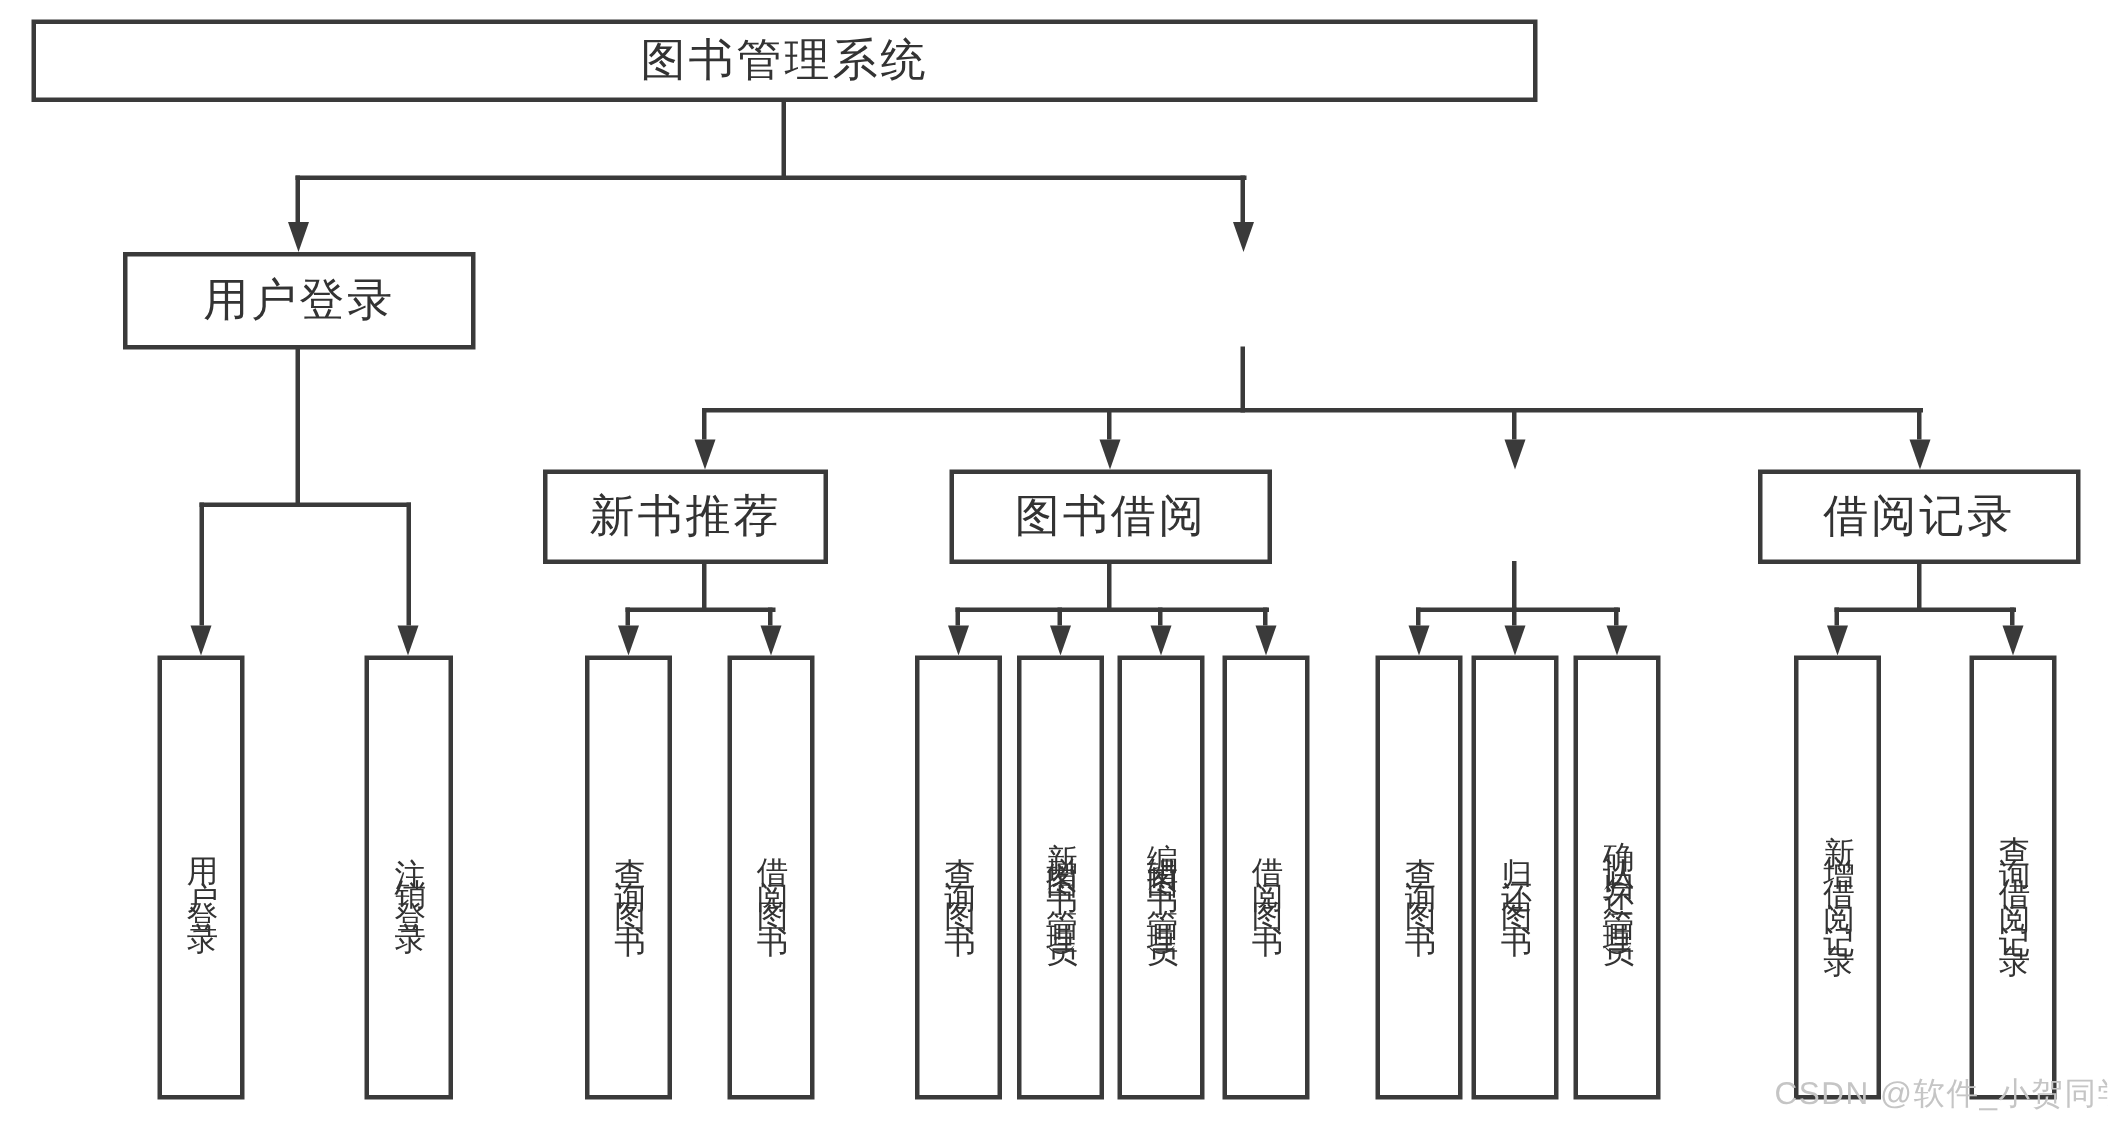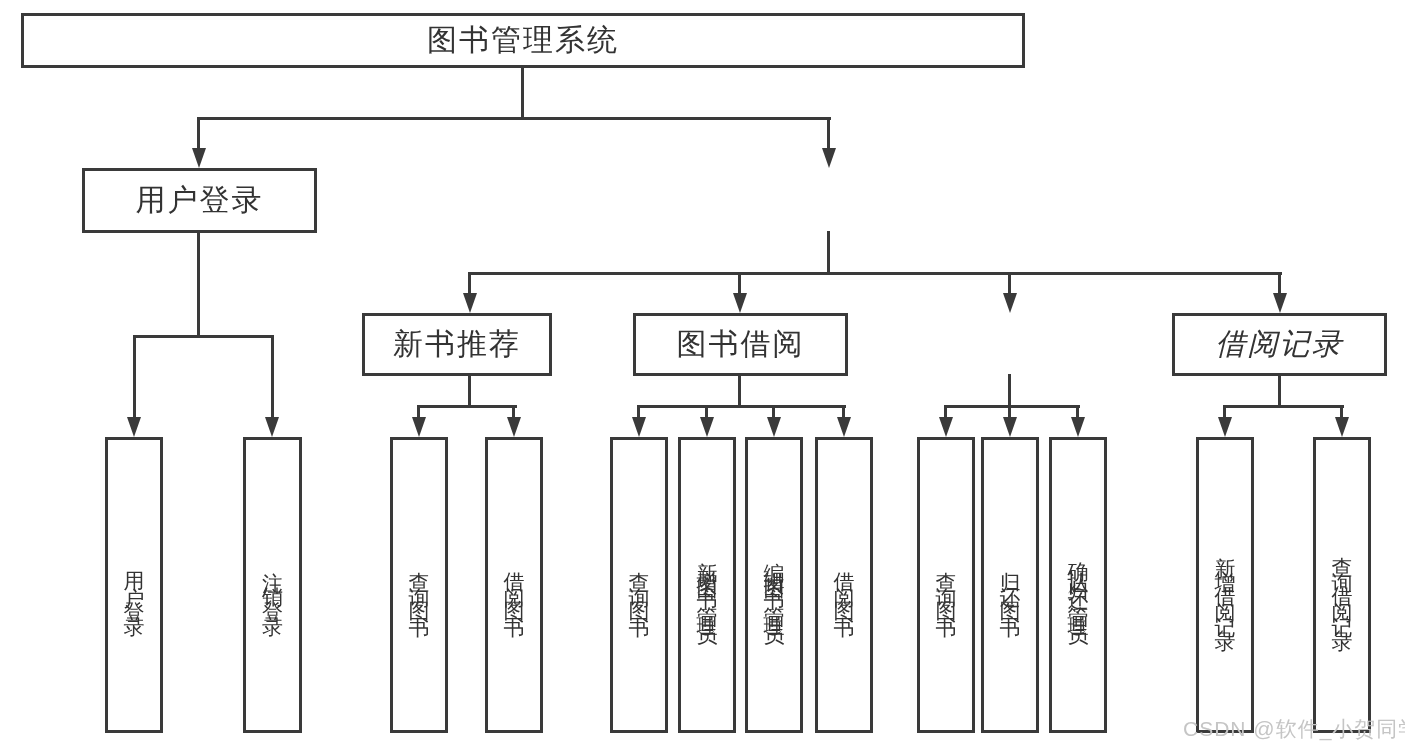--- a/index.html
+++ b/index.html
@@ -101,21 +101,21 @@
   <div class="arrow" style="left:463px; top:293px;"></div>
   <div class="vline" style="left:738px; top:272px; height:21px;"></div>
   <div class="arrow" style="left:733px; top:293px;"></div>
   <div class="vline" style="left:1008px; top:272px; height:21px;"></div>
   <div class="arrow" style="left:1003px; top:293px;"></div>
   <div class="vline" style="left:1278px; top:272px; height:21px;"></div>
   <div class="arrow" style="left:1273px; top:293px;"></div>
 
   <div class="box hbox" style="left:362px; top:313px; width:190px; height:63px;">新书推荐</div>
   <div class="box hbox" style="left:633px; top:313px; width:215px; height:63px;">图书借阅</div>
-  <div class="box hbox" style="left:1172px; top:313px; width:215px; height:63px;font-style:italic;">借阅记录</div>
+  <div class="box hbox" style="left:1172px; top:313px; width:215px; height:63px;">借阅记录</div>
 
   <div class="vline" style="left:468px; top:374px; height:34px;"></div>
   <div class="vline" style="left:738px; top:374px; height:34px;"></div>
   <div class="vline" style="left:1008px; top:374px; height:34px;"></div>
   <div class="vline" style="left:1278px; top:374px; height:34px;"></div>
 
   <div class="hline" style="left:417px; top:405px; width:100px;"></div>
   <div class="hline" style="left:637px; top:405px; width:209px;"></div>
   <div class="hline" style="left:944px; top:405px; width:136px;"></div>
   <div class="hline" style="left:1223px; top:405px; width:121px;"></div>

